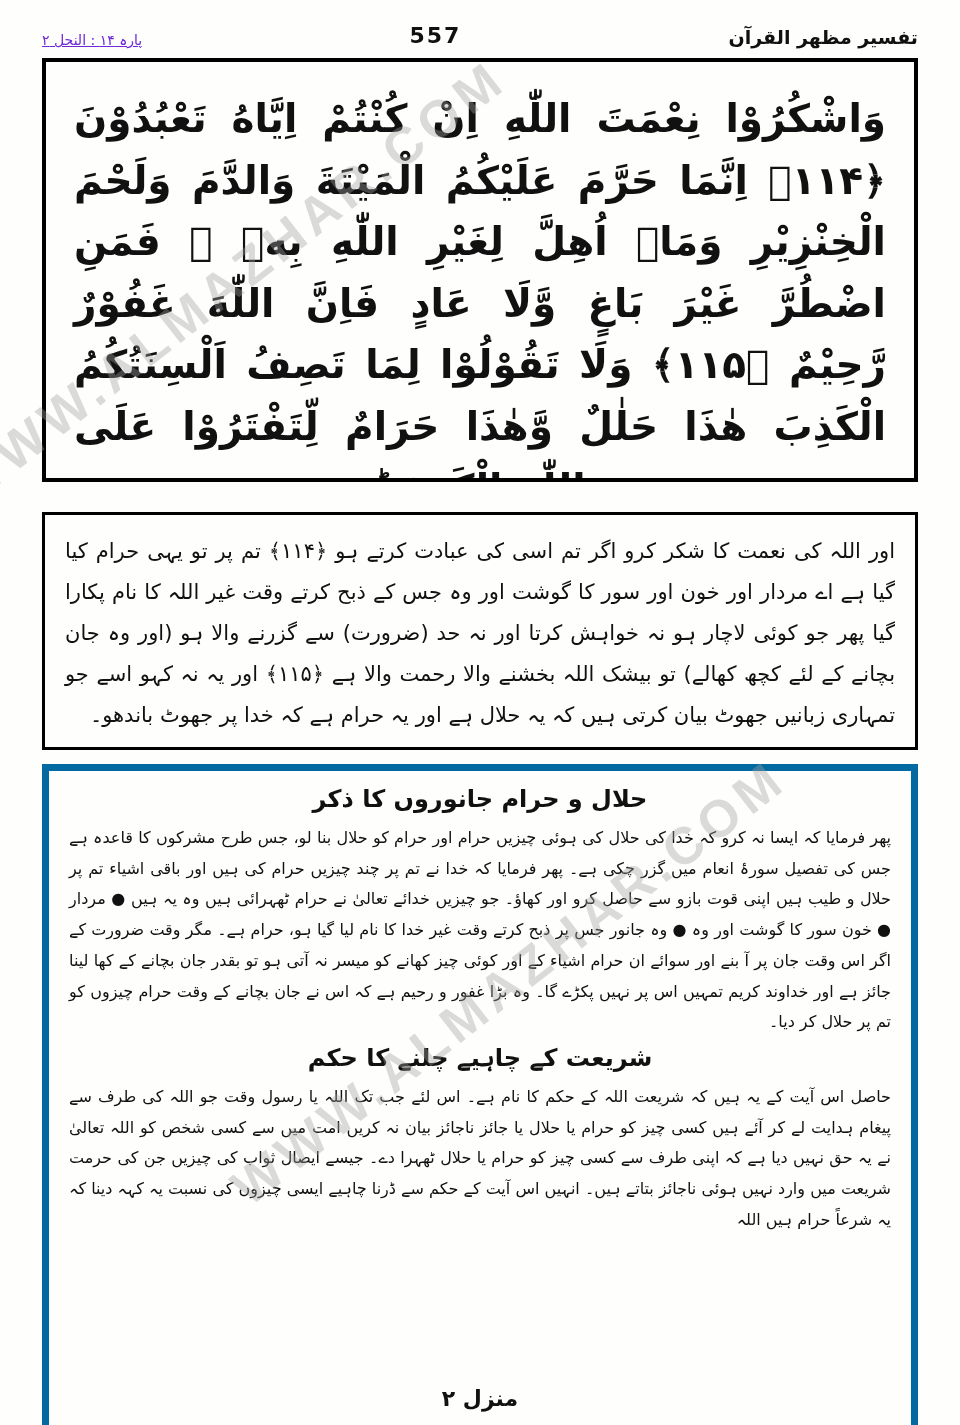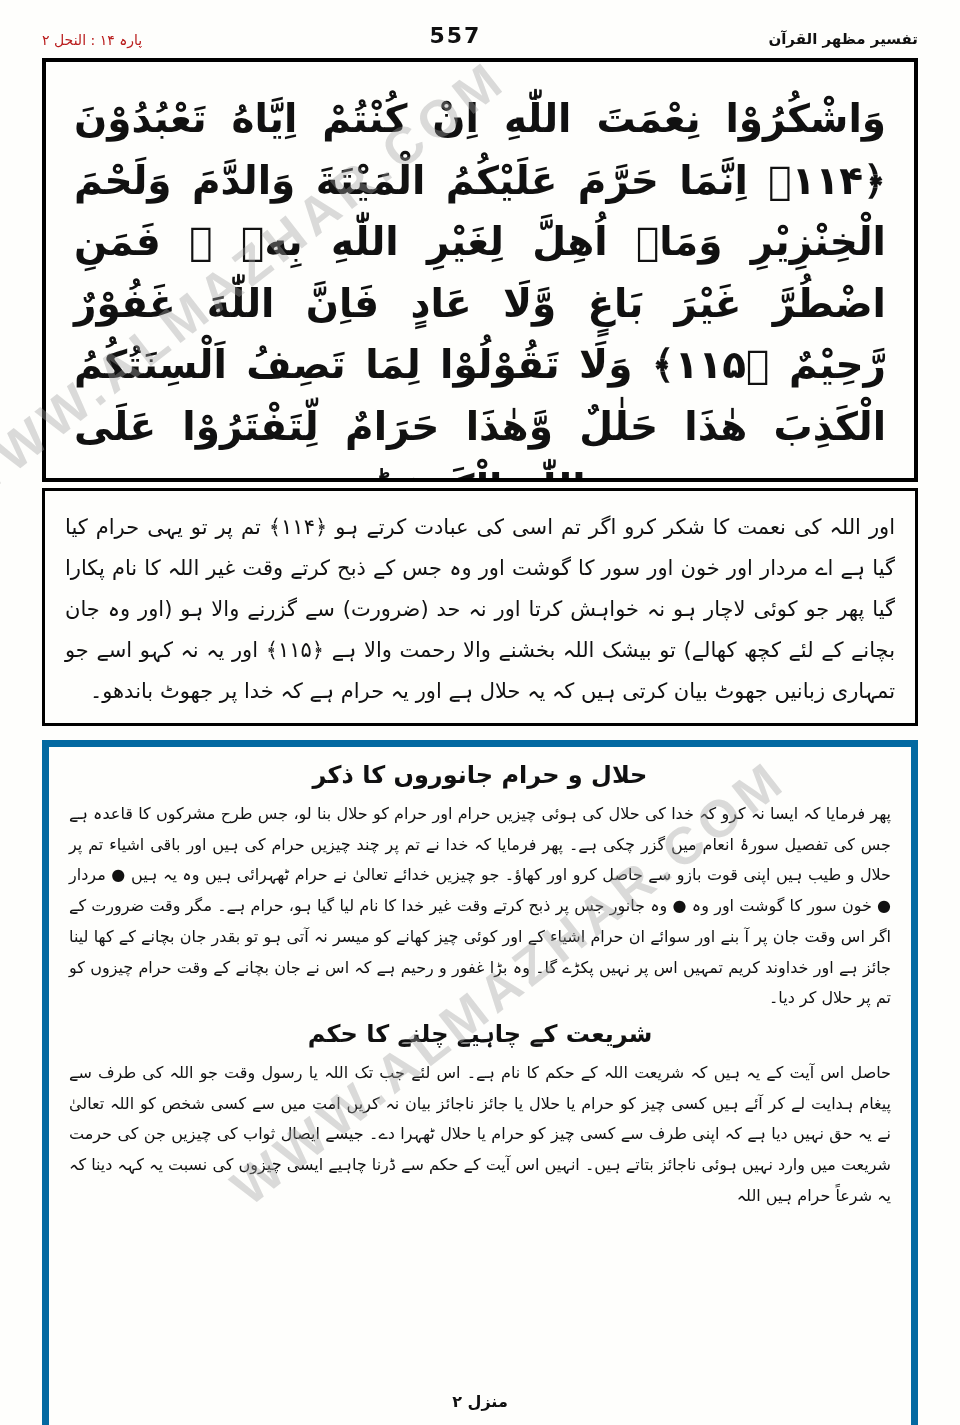--- a/index.html
+++ b/index.html
@@ -16,23 +16,23 @@
     position: absolute; inset: 0;
     background: #fefefc;
     padding: 8px 30px 10px 30px;
   }
   
   .header {
     display: flex; justify-content: space-between; align-items: flex-end;
     height: 46px; padding: 4px 12px 6px 12px;
     font-size: 17px;
   }
-  .header .h-right { font-weight: bold; font-size: 15px; }
+  .header .h-right { font-weight: bold; font-size: 19px; }
   .header .h-center { font-size: 22px; font-weight: bold; letter-spacing: 2px; }
-  .header .h-left { font-size: 14px; color: #b91c1c; }
+  .header .h-left { font-size: 14px; color: #6d28d9; text-decoration: underline; }
   
   .quran-box {
     border: 4px solid #000;
     margin: 4px 12px 0 12px;
     padding: 26px 28px 20px 28px;
     height: 424px;
     overflow: hidden;
   }
   .quran-text {
     font-family: "DejaVu Sans", sans-serif;
@@ -40,21 +40,21 @@
     font-size: 39px;
     line-height: 1.58;
     text-align: justify;
     text-align-last: center;
     direction: rtl;
     word-spacing: 2px;
   }
   
   .translation-box {
     border: 3px solid #000;
-    margin: 6px 12px 0 12px;
+    margin: 30px 12px 0 12px;
     padding: 16px 20px;
     height: 238px;
     overflow: hidden;
   }
   .urdu-text {
     font-size: 21px;
     line-height: 1.95;
     text-align: justify;
     text-align-last: right;
     direction: rtl;
@@ -79,21 +79,21 @@
     text-align: justify;
     text-align-last: right;
     direction: rtl;
     margin-bottom: 6px;
   }
   
   .footer {
     position: absolute; left: 0; right: 0; bottom: 14px;
     text-align: center;
     font-weight: bold;
-    font-size: 16px;
+    font-size: 22px;
   }
   
   .watermark {
     position: absolute;
     font-family: "Liberation Sans", sans-serif;
     font-weight: bold;
     color: rgba(160,160,160,0.38);
     letter-spacing: 6px;
     white-space: nowrap;
     pointer-events: none;

